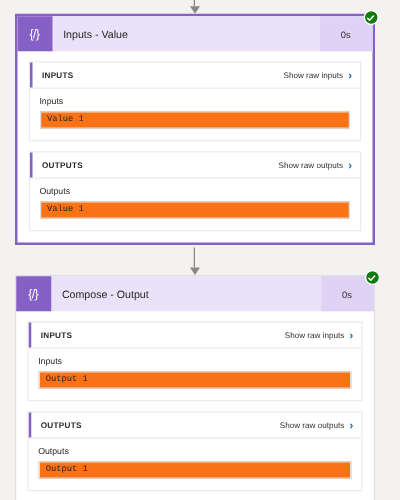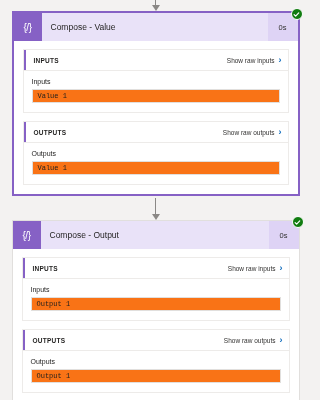--- a/index.html
+++ b/index.html
@@ -95,21 +95,21 @@
     align-items: center;
     padding-left: 9px;
     font-size: 8.5px;
     color: #201f1e;
     white-space: nowrap;
     overflow: hidden;
   }
 
   .header-duration {
     flex: none;
-    width: 30px;
+    width: 42px;
     background: #ded3f5;
     display: flex;
     align-items: center;
     justify-content: center;
     font-size: 7.5px;
     color: #323130;
   }
 
   .status-badge {
     position: absolute;
@@ -216,21 +216,21 @@
 
   <div class="card selected">
     <div class="status-badge">
       <svg width="7" height="7" viewBox="0 0 10 10" aria-hidden="true">
         <path d="M1.6 5.2 L3.8 7.4 L8.2 2.6" fill="none" stroke="#ffffff" stroke-width="1.7" stroke-linecap="round" stroke-linejoin="round"></path>
       </svg>
     </div>
 
     <div class="card-header">
       <div class="header-icon">{/}</div>
-      <div class="header-title">Compose - Value</div>
+      <div class="header-title">Inputs - Value</div>
       <div class="header-duration">0s</div>
     </div>
 
     <div class="card-body">
 
       <div class="io-panel">
         <div class="io-head">
           <div class="io-accent"></div>
           <div class="io-title">INPUTS</div>
           <div class="io-showraw">

